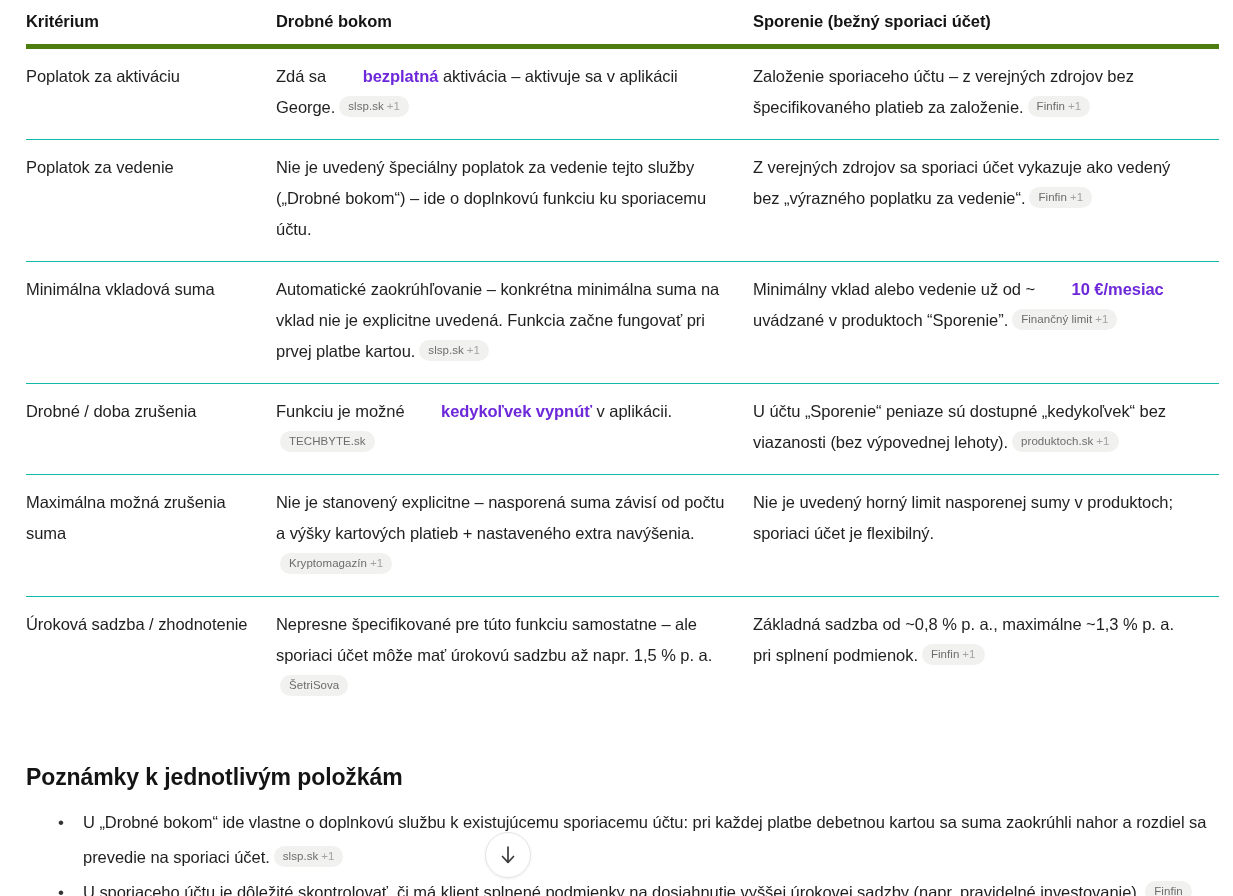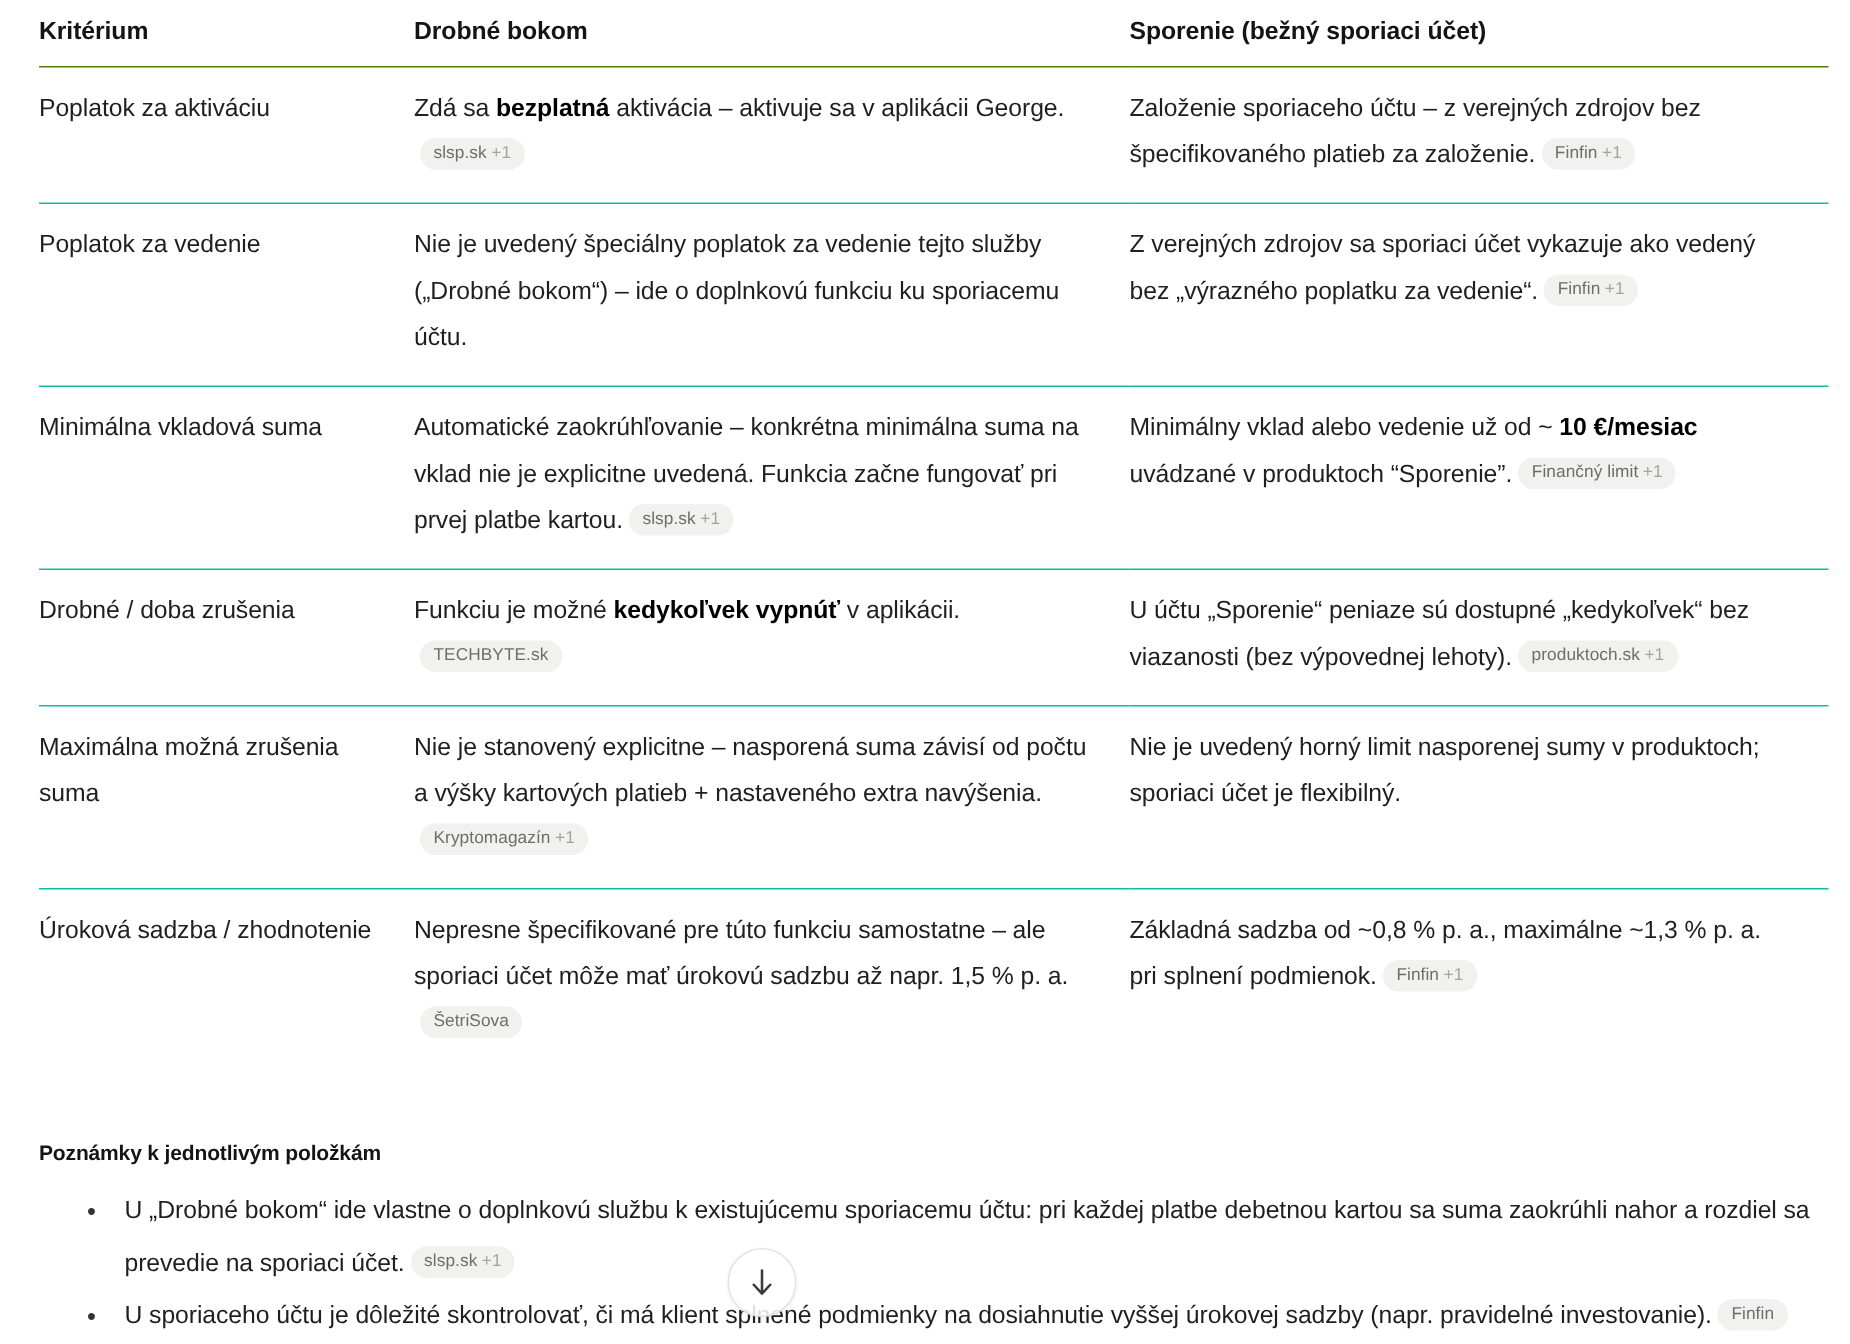--- a/index.html
+++ b/index.html
@@ -32,40 +32,40 @@
   table.cmp col.c1 { width: 250px; }
   table.cmp col.c2 { width: 477px; }
   table.cmp col.c3 { width: 466px; }
 
   table.cmp th {
     text-align: left;
     font-size: 16.5px;
     font-weight: 700;
     color: #141414;
     padding: 12px 14px 13px 0;
-    border-bottom: 1px solid #4d7c0f;
+    border-bottom: 5px solid #4d7c0f;
     vertical-align: bottom;
     letter-spacing: -0.05px;
   }
   table.cmp th.col2, table.cmp th.col3 { padding-left: 0; }
 
   table.cmp td {
     vertical-align: top;
     font-size: 16.5px;
     line-height: 31px;
     color: #1f1f1f;
     padding: 12px 24px 16px 0;
     border-bottom: 1px solid #14b8a6;
     letter-spacing: -0.05px;
   }
   table.cmp tr.last-row td { border-bottom: none; }
 
   td.crit { color: #232323; }
 
-  .cell-text b, .cell-text strong { font-weight: 700; color: #000000; }
+  .cell-text b, .cell-text strong { font-weight: 700; color: #6d28d9; margin-left: 32px; }
 
   
   .chip {
     display: inline-block;
     background: #f1f1f0;
     border-radius: 999px;
     padding: 2px 9px 3px 9px;
     font-size: 11.5px;
     line-height: 16px;
     color: #6d6d6d;
@@ -79,21 +79,21 @@
     margin-left: 3px;
     font-size: 11.5px;
   }
 
   
   .notes {
     margin-top: 46px;
     padding-left: 0;
   }
   .notes h3 {
-    font-size: 14px;
+    font-size: 23px;
     font-weight: 700;
     color: #141414;
     margin: 0 0 14px 0;
     letter-spacing: -0.1px;
   }
   ul.notes-list {
     margin: 0;
     padding: 0 0 0 28px;
     list-style: none;
   }

